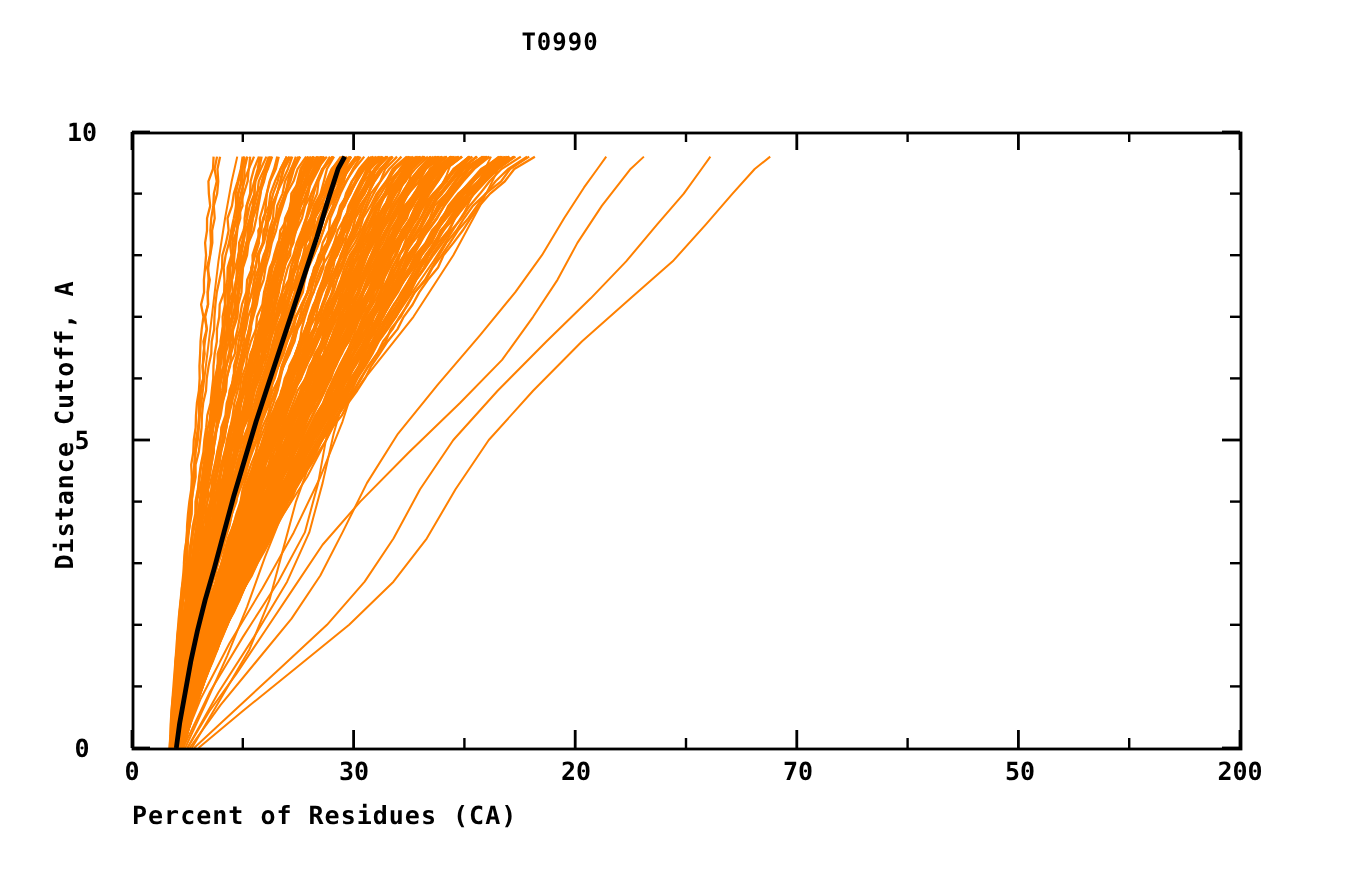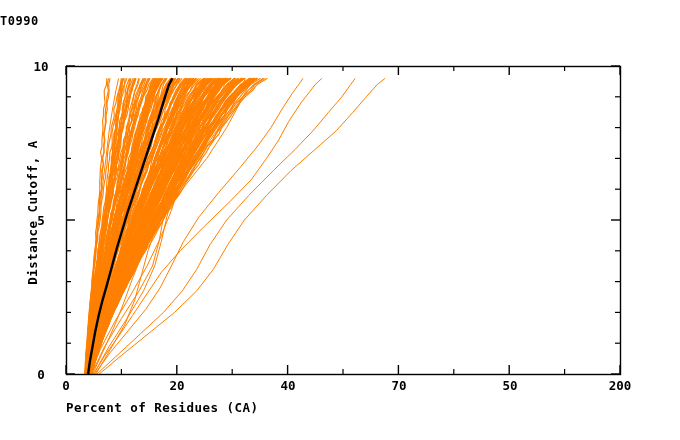--- a/index.html
+++ b/index.html
@@ -20,20 +20,21 @@
     left: 0;
     top: 0;
     width: 680px;
     height: 440px;
   }
   #plot-title {
     position: absolute;
     left: 0;
     top: 14px;
     width: 560px;
+    text-align: center;
     font-size: 12px;
     font-weight: bold;
     font-family: "DejaVu Sans Mono", "Liberation Mono", monospace;
     letter-spacing: 0.5px;
   }
   #y-axis-label {
     position: absolute;
     left: -98px;
     top: 205px;
     width: 260px;
@@ -84,22 +85,22 @@
   <div id="plot-title">T0990</div>
 
   <div id="y-axis-label">Distance Cutoff, A</div>
   <div id="x-axis-label">Percent of Residues (CA)</div>
 
   <div class="tick-label ytick-label" style="top:374px;">0</div>
   <div class="tick-label ytick-label" style="top:220px;">5</div>
   <div class="tick-label ytick-label" style="top:66px;">10</div>
 
   <div class="tick-label xtick-label" style="left:66px;">0</div>
-  <div class="tick-label xtick-label" style="left:177px;">20</div>
-  <div class="tick-label xtick-label" style="left:288px;">40</div>
+  <div class="tick-label xtick-label" style="left:177px;">30</div>
+  <div class="tick-label xtick-label" style="left:288px;">20</div>
   <div class="tick-label xtick-label" style="left:399px;">70</div>
   <div class="tick-label xtick-label" style="left:510px;">50</div>
   <div class="tick-label xtick-label" style="left:620px;">200</div>
 
   <svg id="plot-canvas" width="680" height="440">
     <g id="curves-layer">
         <path d="M85.23 374.00L85.69 367.84L85.89 361.68L86.50 355.52L86.74 349.36L87.59 343.20L87.96 337.04L88.44 330.88L89.32 324.72L89.95 318.56L90.73 312.40L90.94 306.24L91.61 300.08L92.65 293.92L93.93 287.76L94.53 281.60L95.63 275.44L96.20 269.28L96.89 263.12L98.19 256.96L98.47 250.80L99.81 244.64L101.09 238.48L101.78 232.32L103.23 226.16L103.32 220.00L105.37 213.84L106.01 207.68L107.51 201.52L107.88 195.36L109.90 189.20L109.77 183.04L111.12 176.88L112.97 170.72L113.54 164.56L115.86 158.40L115.87 152.24L117.61 146.08L118.07 139.92L119.79 133.76L122.16 127.60L123.36 121.44L124.36 115.28L126.06 109.12L128.29 102.96L129.96 96.80L130.95 90.64L133.95 84.48L136.04 78.32" fill="none" stroke="#ff8000" stroke-width="1.15" stroke-linejoin="round"></path>
         <path d="M89.47 374.00L90.95 367.84L92.00 361.68L93.66 355.52L95.30 349.36L96.62 343.20L98.05 337.04L99.95 330.88L102.03 324.72L103.43 318.56L105.76 312.40L107.32 306.24L109.76 300.08L111.26 293.92L113.67 287.76L115.81 281.60L117.37 275.44L120.26 269.28L121.76 263.12L123.93 256.96L125.81 250.80L128.23 244.64L130.69 238.48L132.57 232.32L134.31 226.16L136.38 220.00L139.45 213.84L141.15 207.68L143.91 201.52L145.40 195.36L148.96 189.20L150.32 183.04L153.17 176.88L155.18 170.72L157.84 164.56L159.08 158.40L161.22 152.24L163.64 146.08L165.09 139.92L167.97 133.76L170.53 127.60L172.61 121.44L173.85 115.28L176.47 109.12L178.73 102.96L181.39 96.80L185.79 90.64L187.94 84.48L193.22 78.32" fill="none" stroke="#ff8000" stroke-width="1.15" stroke-linejoin="round"></path>
         <path d="M86.19 374.00L86.97 367.84L87.62 361.68L88.03 355.52L88.74 349.36L89.32 343.20L90.41 337.04L91.56 330.88L92.08 324.72L92.80 318.56L94.22 312.40L94.97 306.24L95.94 300.08L96.90 293.92L98.50 287.76L99.28 281.60L100.44 275.44L101.32 269.28L103.27 263.12L104.43 256.96L105.59 250.80L106.48 244.64L107.57 238.48L109.12 232.32L109.71 226.16L111.16 220.00L113.21 213.84L113.83 207.68L115.69 201.52L117.60 195.36L118.64 189.20L120.12 183.04L121.25 176.88L123.30 170.72L124.56 164.56L125.58 158.40L126.27 152.24L127.50 146.08L129.26 139.92L131.28 133.76L132.18 127.60L133.86 121.44L135.32 115.28L137.94 109.12L138.57 102.96L141.28 96.80L142.52 90.64L145.59 84.48L147.97 78.32" fill="none" stroke="#ff8000" stroke-width="1.15" stroke-linejoin="round"></path>
         <path d="M88.28 374.00L89.53 367.84L90.23 361.68L91.68 355.52L92.65 349.36L94.21 343.20L95.81 337.04L97.20 330.88L98.74 324.72L100.37 318.56L101.73 312.40L103.36 306.24L105.17 300.08L107.12 293.92L109.21 287.76L110.94 281.60L112.78 275.44L114.75 269.28L116.40 263.12L118.89 256.96L120.77 250.80L122.93 244.64L125.44 238.48L126.75 232.32L129.06 226.16L131.51 220.00L133.45 213.84L135.45 207.68L138.81 201.52L140.94 195.36L142.37 189.20L145.24 183.04L147.98 176.88L149.75 170.72L152.83 164.56L154.90 158.40L157.71 152.24L160.32 146.08L162.60 139.92L164.22 133.76L167.18 127.60L168.77 121.44L172.88 115.28L175.32 109.12L178.16 102.96L182.25 96.80L184.42 90.64L187.77 84.48L193.41 78.32" fill="none" stroke="#ff8000" stroke-width="1.15" stroke-linejoin="round"></path>

